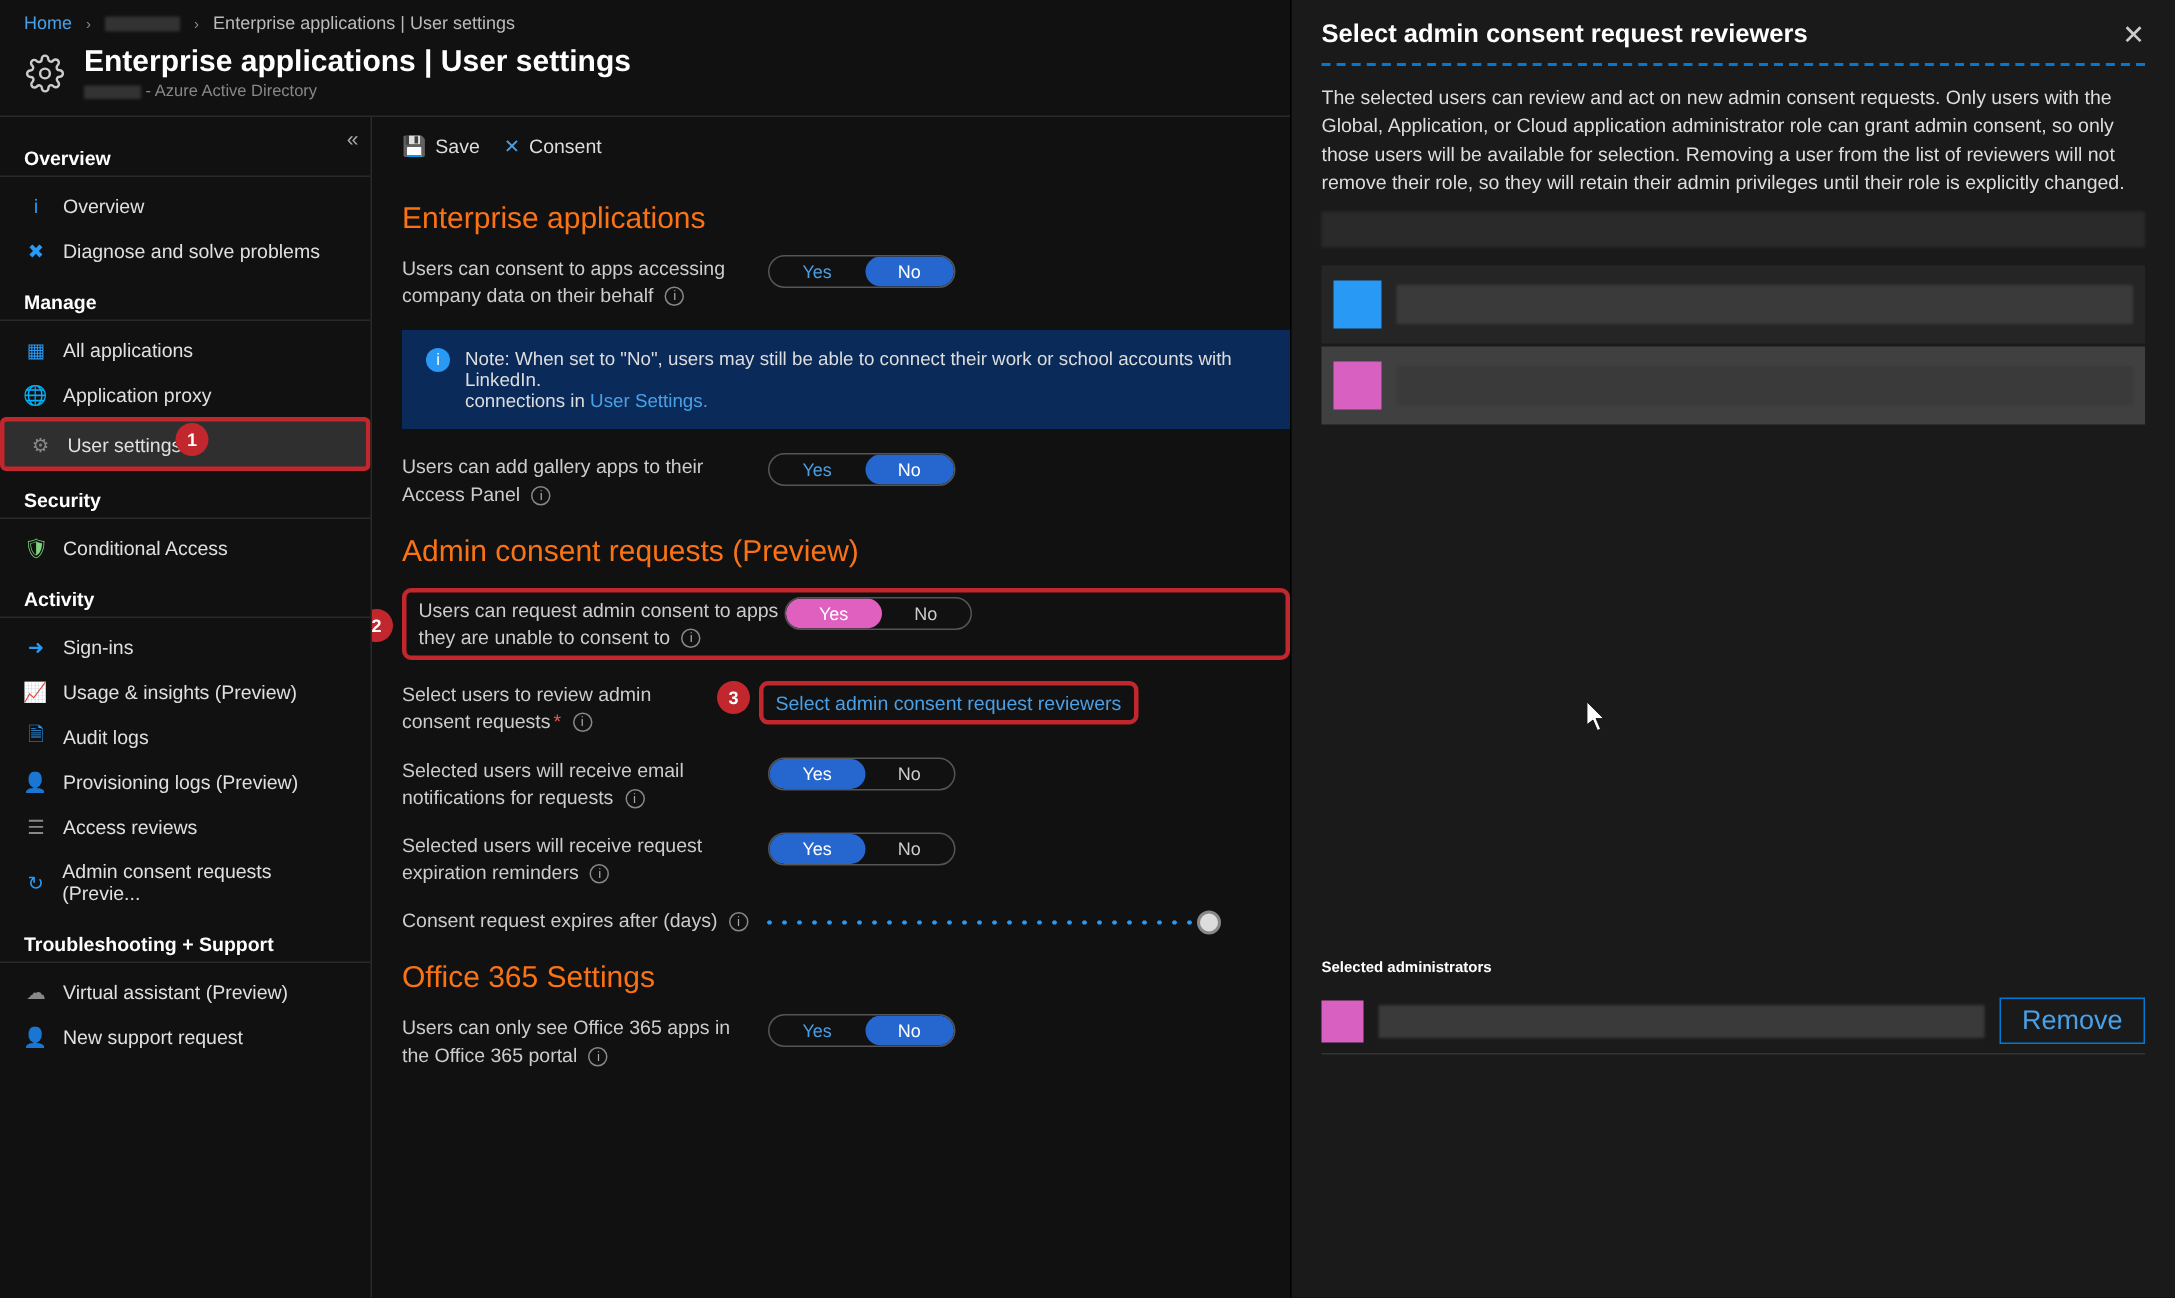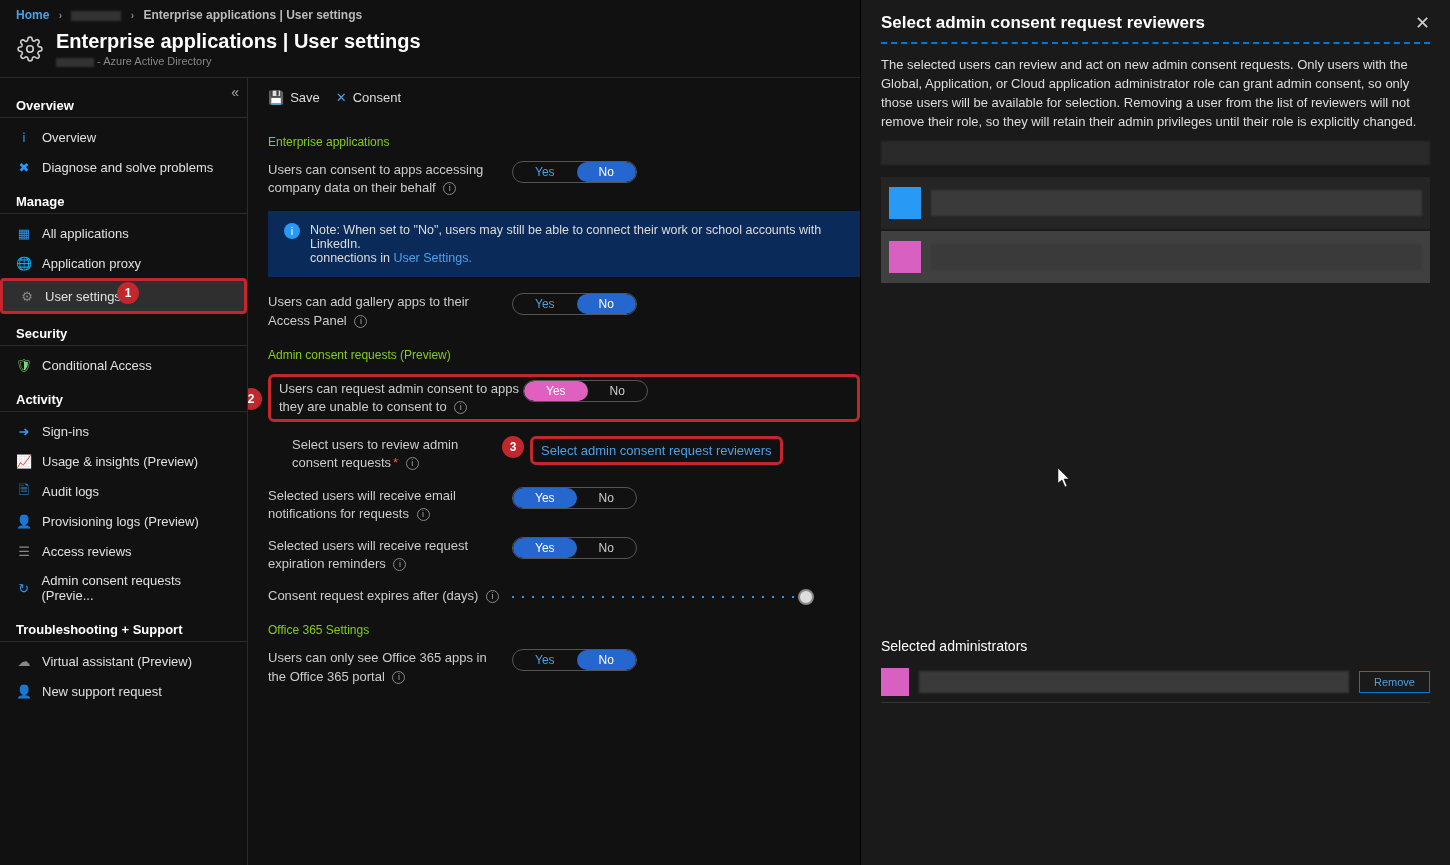--- a/index.html
+++ b/index.html
@@ -18,21 +18,20 @@
 .left-region {
   width: 860px;
   display: flex;
   flex-direction: column;
 }
 
 .breadcrumb {
   padding: 8px 16px 4px;
   font-size: 12px;
   color: #bbb;
-  font-weight: bold;
 }
 .breadcrumb a { color: #4aa0e6; text-decoration: none; }
 .breadcrumb .sep { margin: 0 6px; color: #888; font-size: 10px; }
 
 .page-header {
   padding: 4px 16px 10px;
   display: flex;
   align-items: center;
   gap: 12px;
 }
@@ -112,22 +111,22 @@
   padding-bottom: 12px;
 }
 .tool-btn {
   display: flex; align-items: center; gap: 6px;
   color: #ddd; cursor: pointer;
   font-size: 13px;
 }
 .tool-btn.discard { color: #4aa0e6; }
 
 .section-title {
-  font-size: 12px;
-  color: #84cc16;
+  font-size: 20px;
+  color: #f97316;
   margin: 18px 0 12px;
 }
 
 .setting-row {
   display: flex;
   align-items: flex-start;
   margin: 8px 0 14px;
 }
 .setting-label {
   width: 240px;
@@ -249,35 +248,35 @@
   background: #2899f5;
 }
 .avatar.pink { background: #d860c0; }
 .rev-redact {
   flex: 1; height: 26px;
   background: #3a3a3a;
   filter: blur(1px);
 }
 .rp-middle { flex: 1; }
 .rp-sub {
-  font-size: 14px; font-weight: 400; color: #fff;
+  font-size: 10px; font-weight: 700; color: #fff;
   margin: 0 0 8px;
 }
 .sel-row {
   display: flex; align-items: center; gap: 10px;
   padding: 6px 0;
   border-bottom: 1px solid #333;
 }
 .remove-btn {
   border: 1px solid #0078d4;
   color: #4aa0e6;
   background: transparent;
   padding: 4px 14px;
   cursor: pointer;
-  font-size: 11px;
+  font-size: 18px;
 }
 .cursor {
   position: absolute;
   width: 14px; height: 20px;
   left: 1058px; top: 468px;
   pointer-events: none;
 }
 </style>
 </head>
 <body>
@@ -437,21 +436,21 @@
             <span class="info-dot">i</span>
           </div>
           <div class="pill-toggle pink">
             <div class="pill-opt active">Yes</div>
             <div class="pill-opt" style="color:#ccc;">No</div>
           </div>
         </div>
         <span class="badge" style="left:-28px;top:14px;">2</span>
       </div>
 
-      <div class="setting-row" style="position:relative;margin-left:24px;">
+      <div class="setting-row" style="position:relative;">
         <div class="setting-label" style="width:210px;">
           <span>Select users to review admin consent requests</span><span class="req">*</span>
           <span class="info-dot">i</span>
         </div>
         <span class="badge" style="position:relative;left:0;top:0;margin-right:6px;">3</span>
         <span class="hl" style="padding:4px 8px;">
           <span class="link-action">Select admin consent request reviewers</span>
         </span>
       </div>
 

